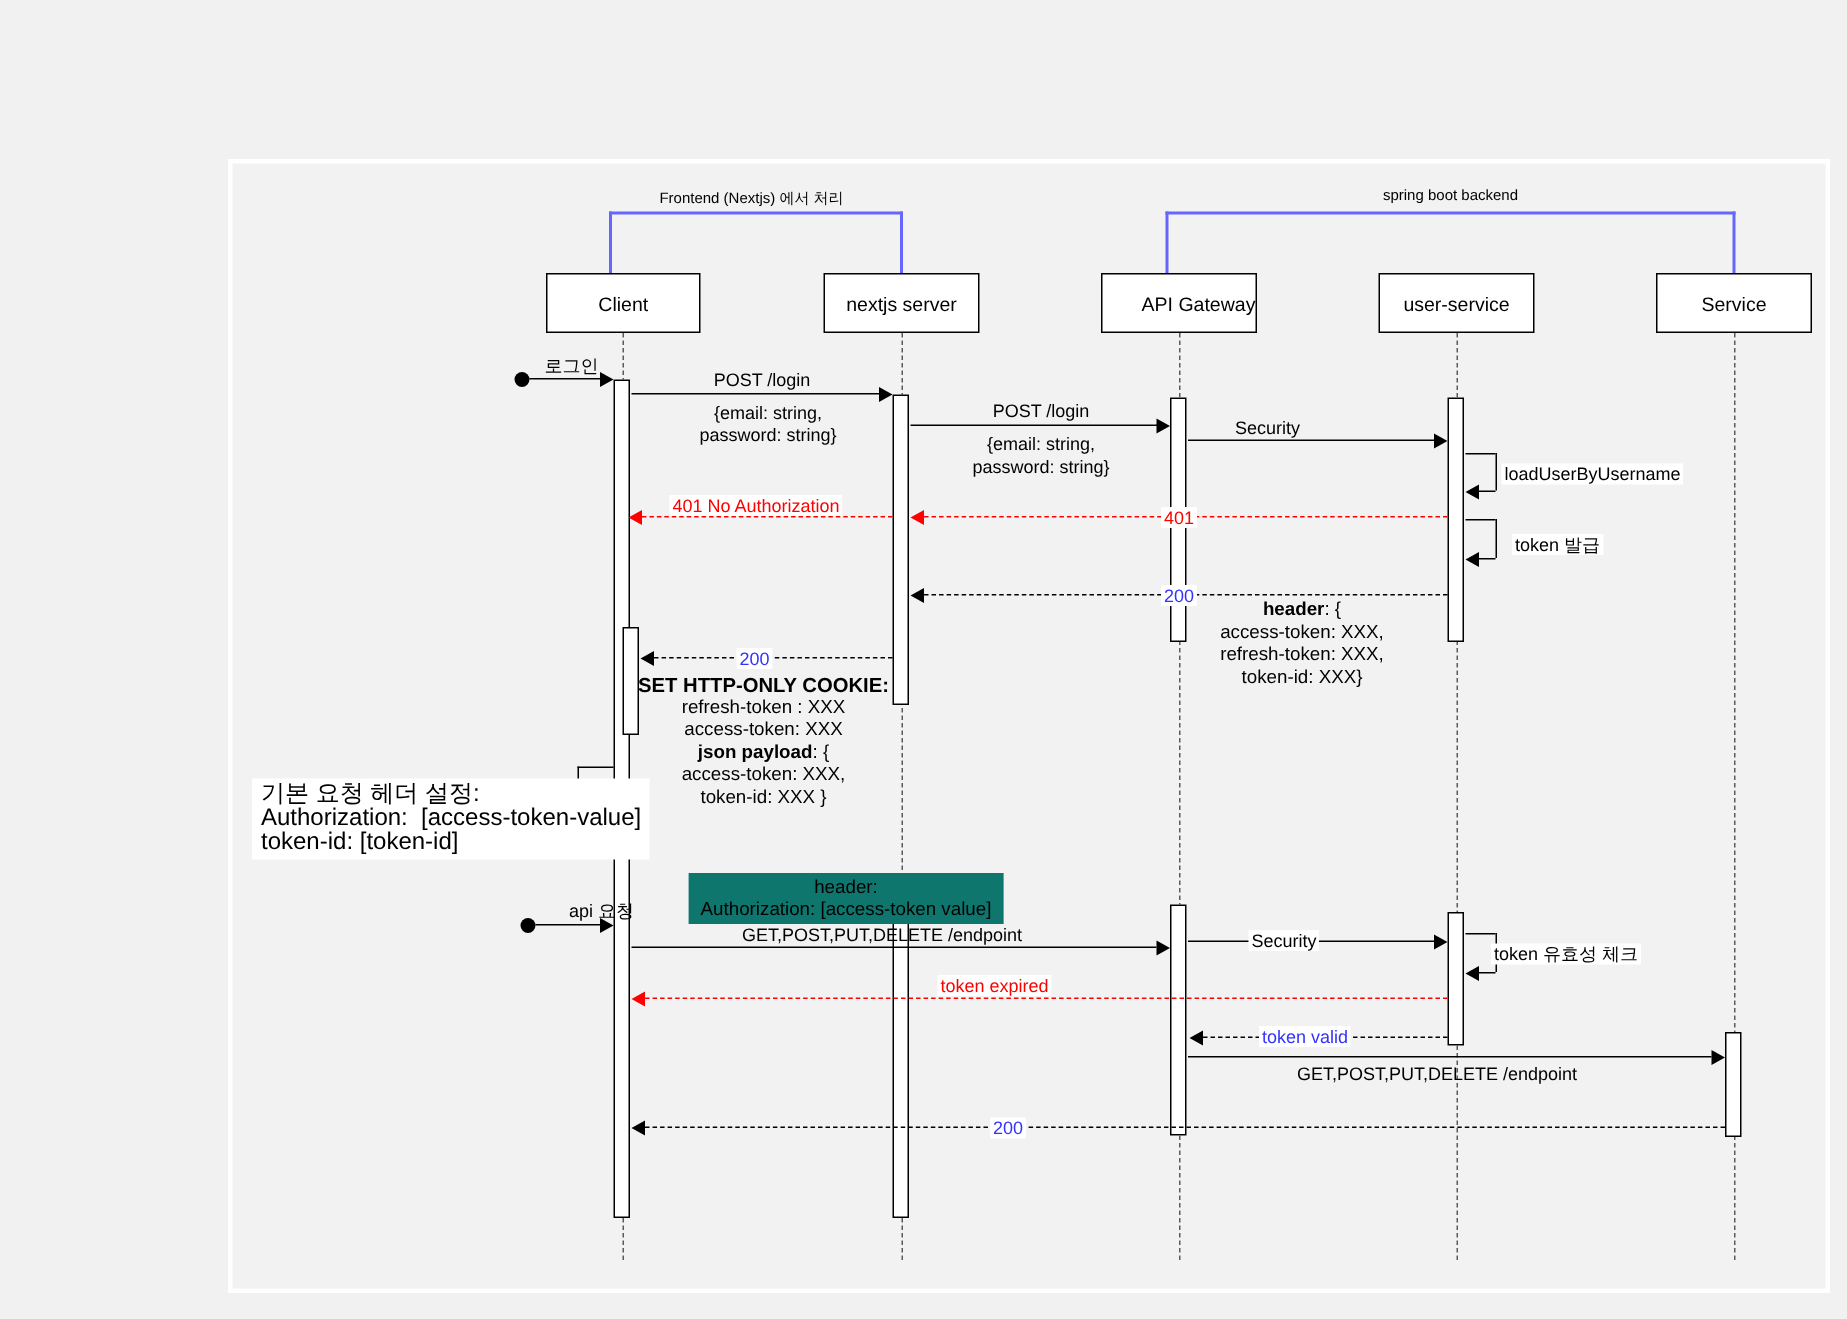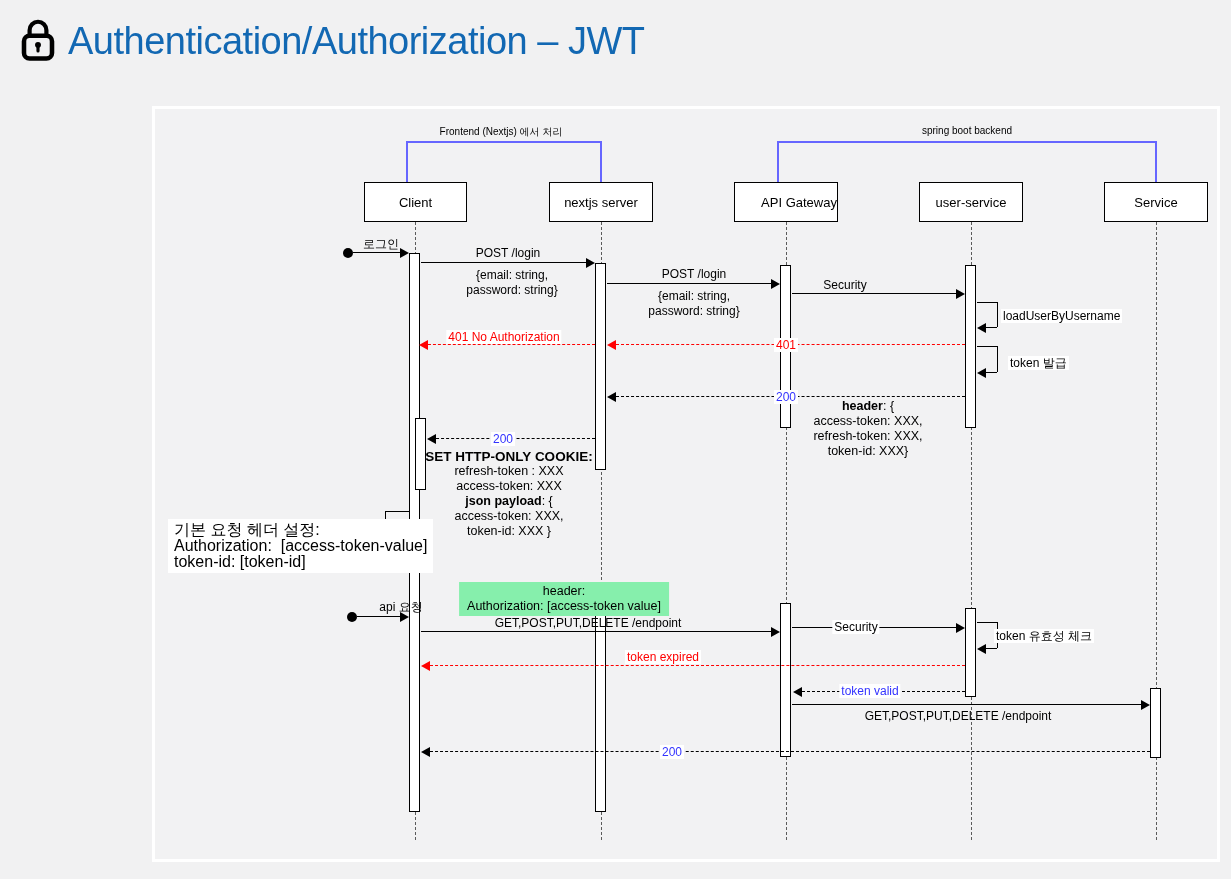--- a/index.html
+++ b/index.html
@@ -52,39 +52,28 @@
       transform:translateX(-50%);padding:0 2px;}
   .lb.bg{background:#fff;}
   .lb.left{transform:none;}
   .lb.red{color:#ff0000;}
   .lb.blue{color:#3333ff;}
 
   
   .note{position:absolute;font-size:12.5px;line-height:15px;text-align:center;
         transform:translateX(-50%);white-space:pre;}
   .note.boxed{background:#fff;transform:none;text-align:left;padding:3px 6px;}
-  .note.boxed-c{background:#86efac;padding:2px 8px;}
+  .note.boxed-c{background:#0f766e;padding:2px 8px;}
   .b{font-weight:bold;}
 </style>
 </head>
 <body>
 
 <div class="canvas">
 
-  <div class="page-header">
-    <span class="lock-wrap">
-      <svg width="42" height="46" viewBox="0 0 24 26">
-        <path d="M7.2 10V6.8a4.8 4.8 0 0 1 9.6 0V10" fill="none" stroke="#000" stroke-width="2.4" stroke-linecap="round"></path>
-        <rect x="4" y="10" width="16" height="13" rx="3.2" fill="none" stroke="#000" stroke-width="2.6"></rect>
-        <circle cx="12" cy="15.2" r="1.7" fill="#000"></circle>
-        <rect x="11.1" y="15.6" width="1.8" height="4" rx="0.9" fill="#000"></rect>
-      </svg>
-    </span>
-    <span class="page-title">Authentication/Authorization – JWT</span>
-  </div>
 
   <div class="panel"></div>
 
   <div class="bh" style="left:406px;top:141px;width:196px;"></div>
   <div class="bv" style="left:406px;top:141px;height:41px;"></div>
   <div class="bv" style="left:600px;top:141px;height:41px;"></div>
   <div class="glabel" style="left:501px;top:125px;">Frontend (Nextjs) 에서 처리</div>
 
   <div class="bh" style="left:777px;top:141px;width:380px;"></div>
   <div class="bv" style="left:777px;top:141px;height:41px;"></div>

